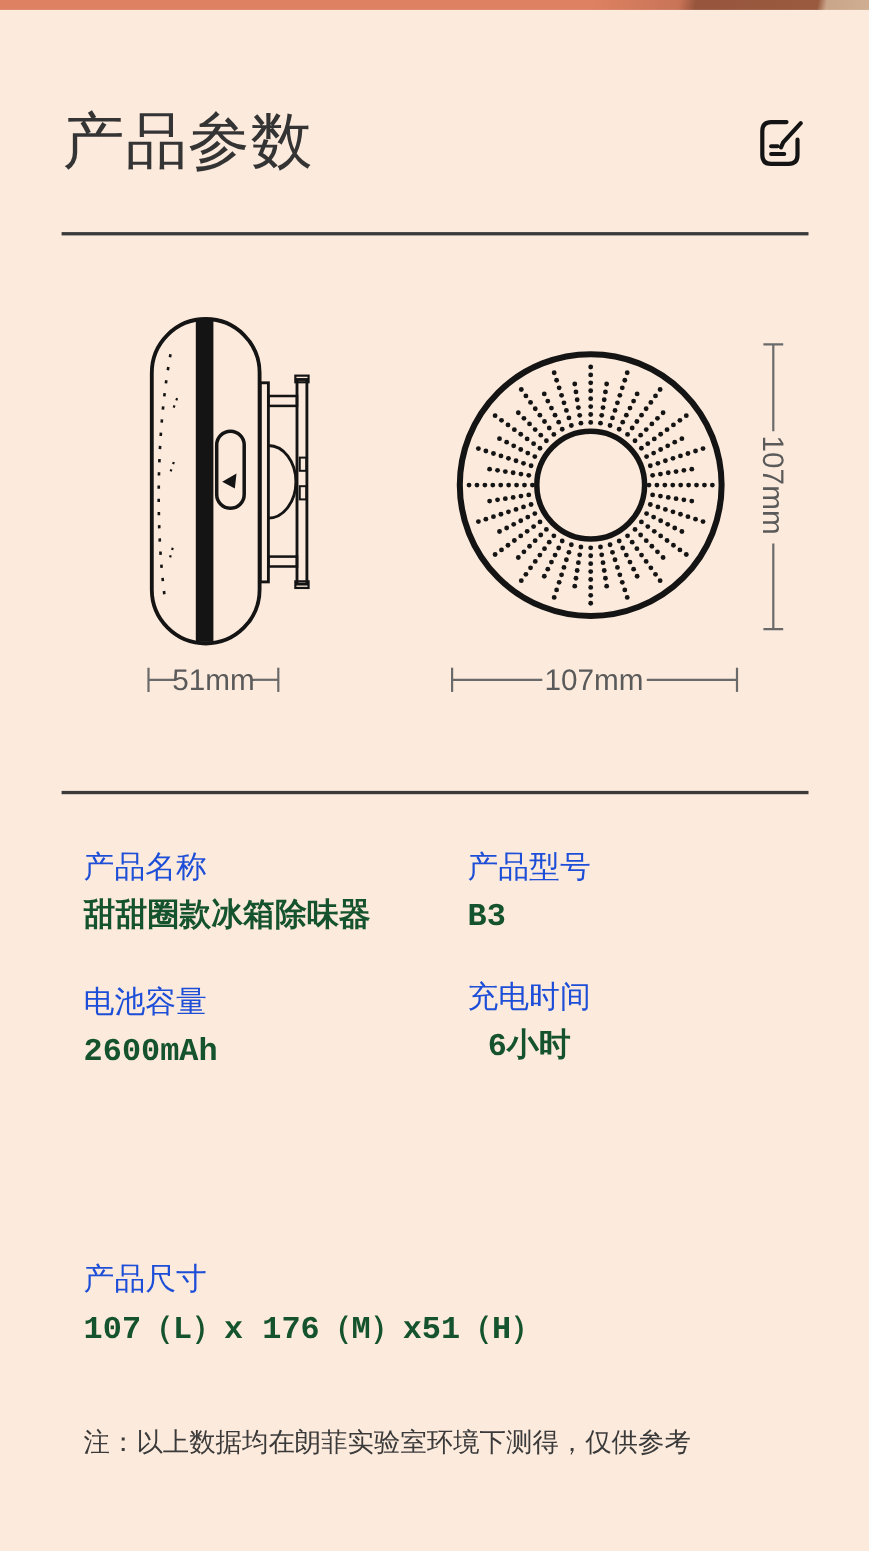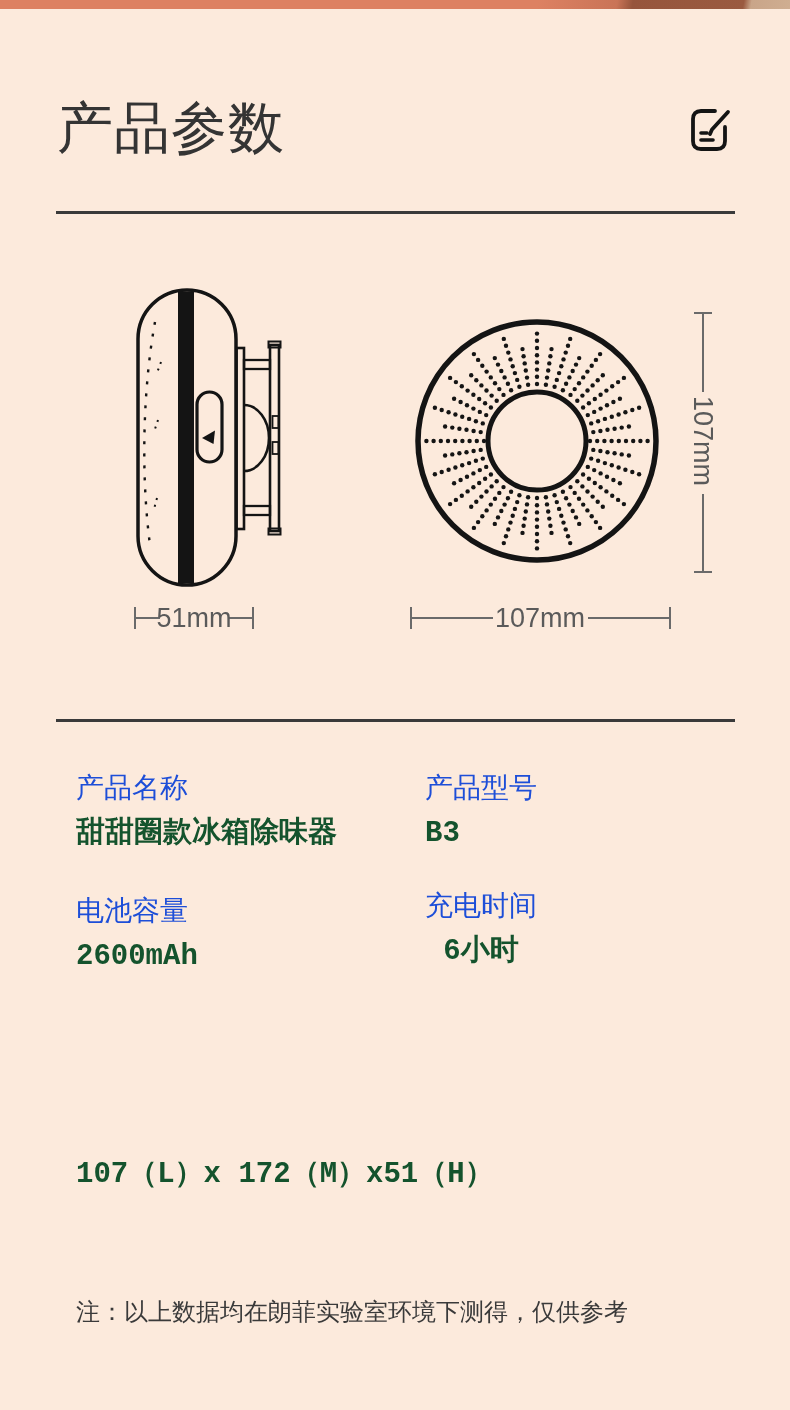--- a/index.html
+++ b/index.html
@@ -424,18 +424,19 @@
     <div class="spec-value">2600mAh</div>
   </div>
   <div class="spec-cell c4">
     <div class="spec-label">充电时间</div>
     <div class="spec-value">6小时</div>
   </div>
   <div class="spec-cell c6">
     <div class="spec-label"></div>
   </div>
   <div class="spec-cell c7">
-    <div class="spec-value">107（L）x 172（M）x51（H）</div>
+    <div class="spec-label">产品尺寸</div>
+    <div class="spec-value">107（L）x 176（M）x51（H）</div>
   </div>
 
   <div class="note">注：以上数据均在朗菲实验室环境下测得，仅供参考</div>
 
 </div>
 
 </body></html>

